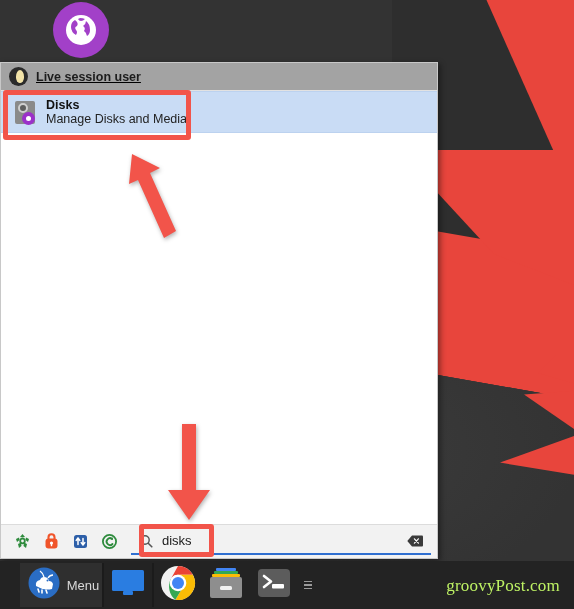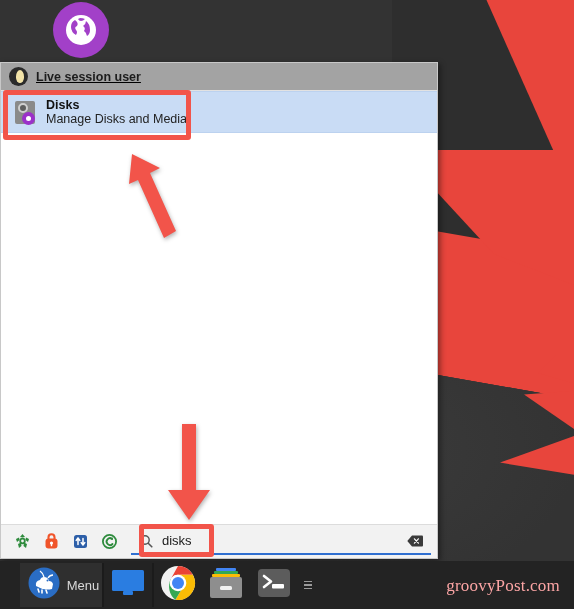--- a/index.html
+++ b/index.html
@@ -309,21 +309,21 @@
     cursor: pointer; flex: 0 0 auto;
   }
   .tb-dots span { width: 8px; height: 1.5px; background: #9a9a9a; display:block; }
 
   .watermark {
     position: absolute;
     right: 14px;
     bottom: 13px;
     font-family: "Liberation Serif", serif;
     font-size: 17px;
-    color: #fca5a5;
+    color: #bef264;
     z-index: 70;
     letter-spacing: 0.2px;
   }
 </style>
 </head>
 <body>
 
 <div id="screen">
 
   <div class="wallpaper">

